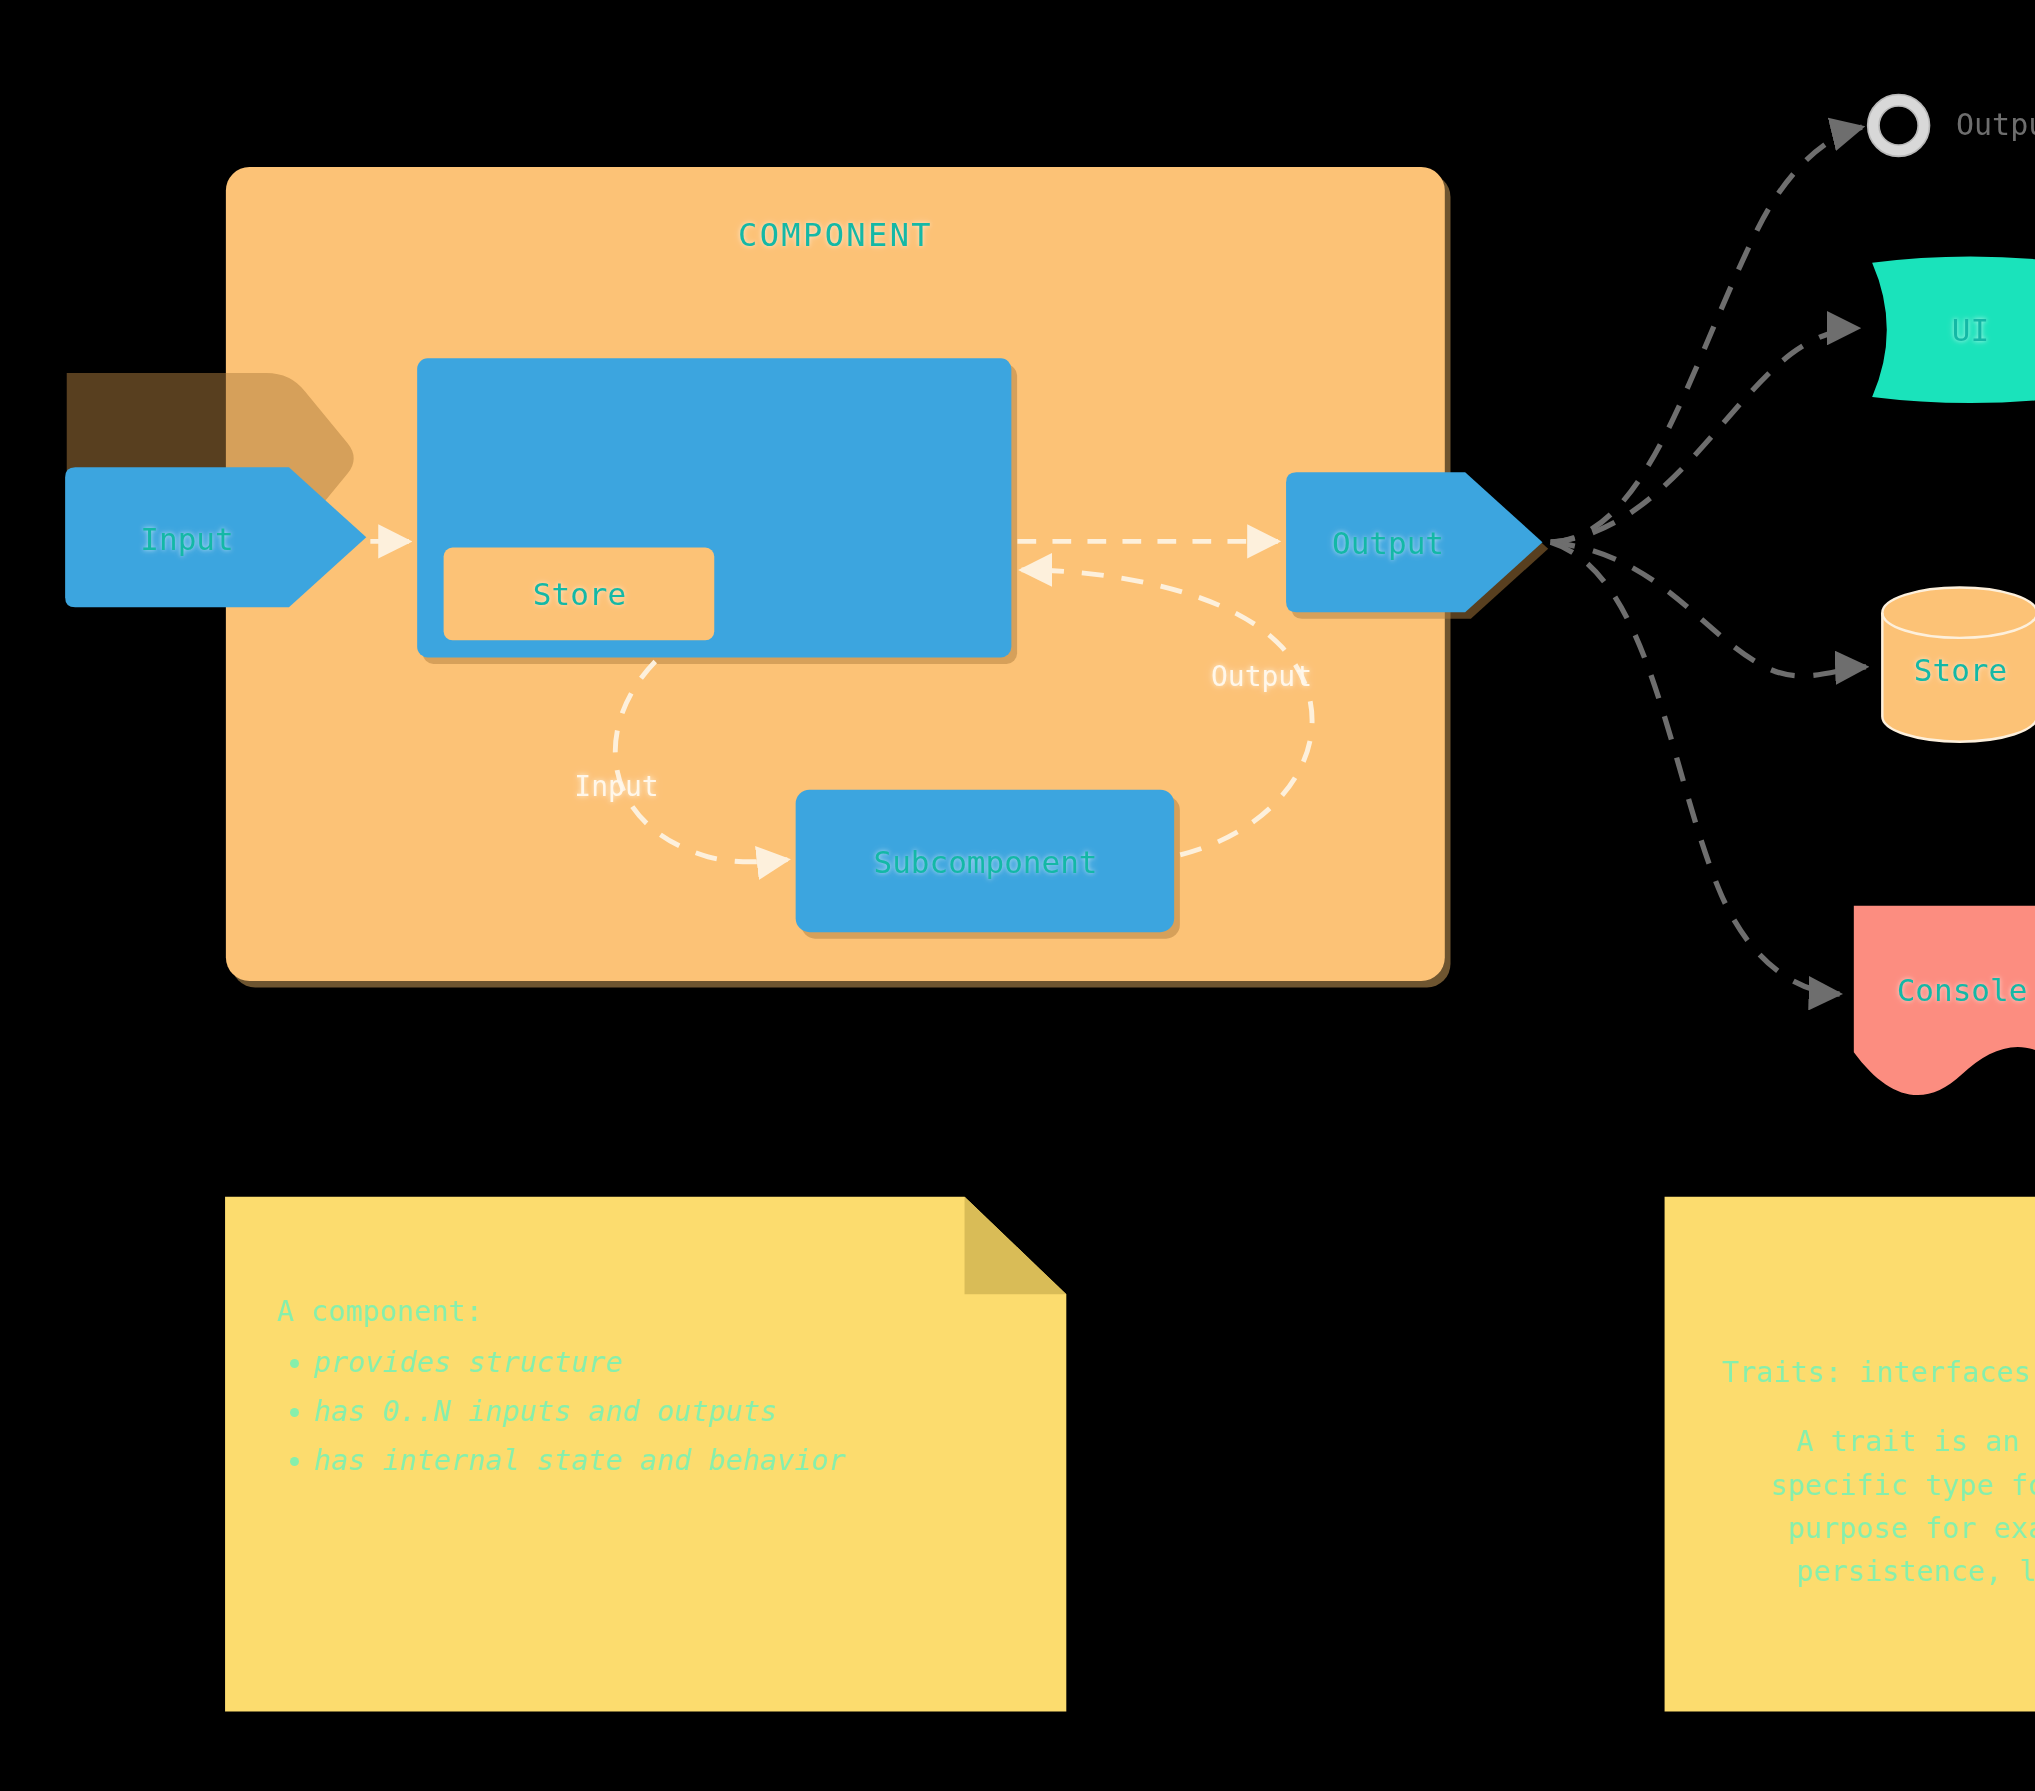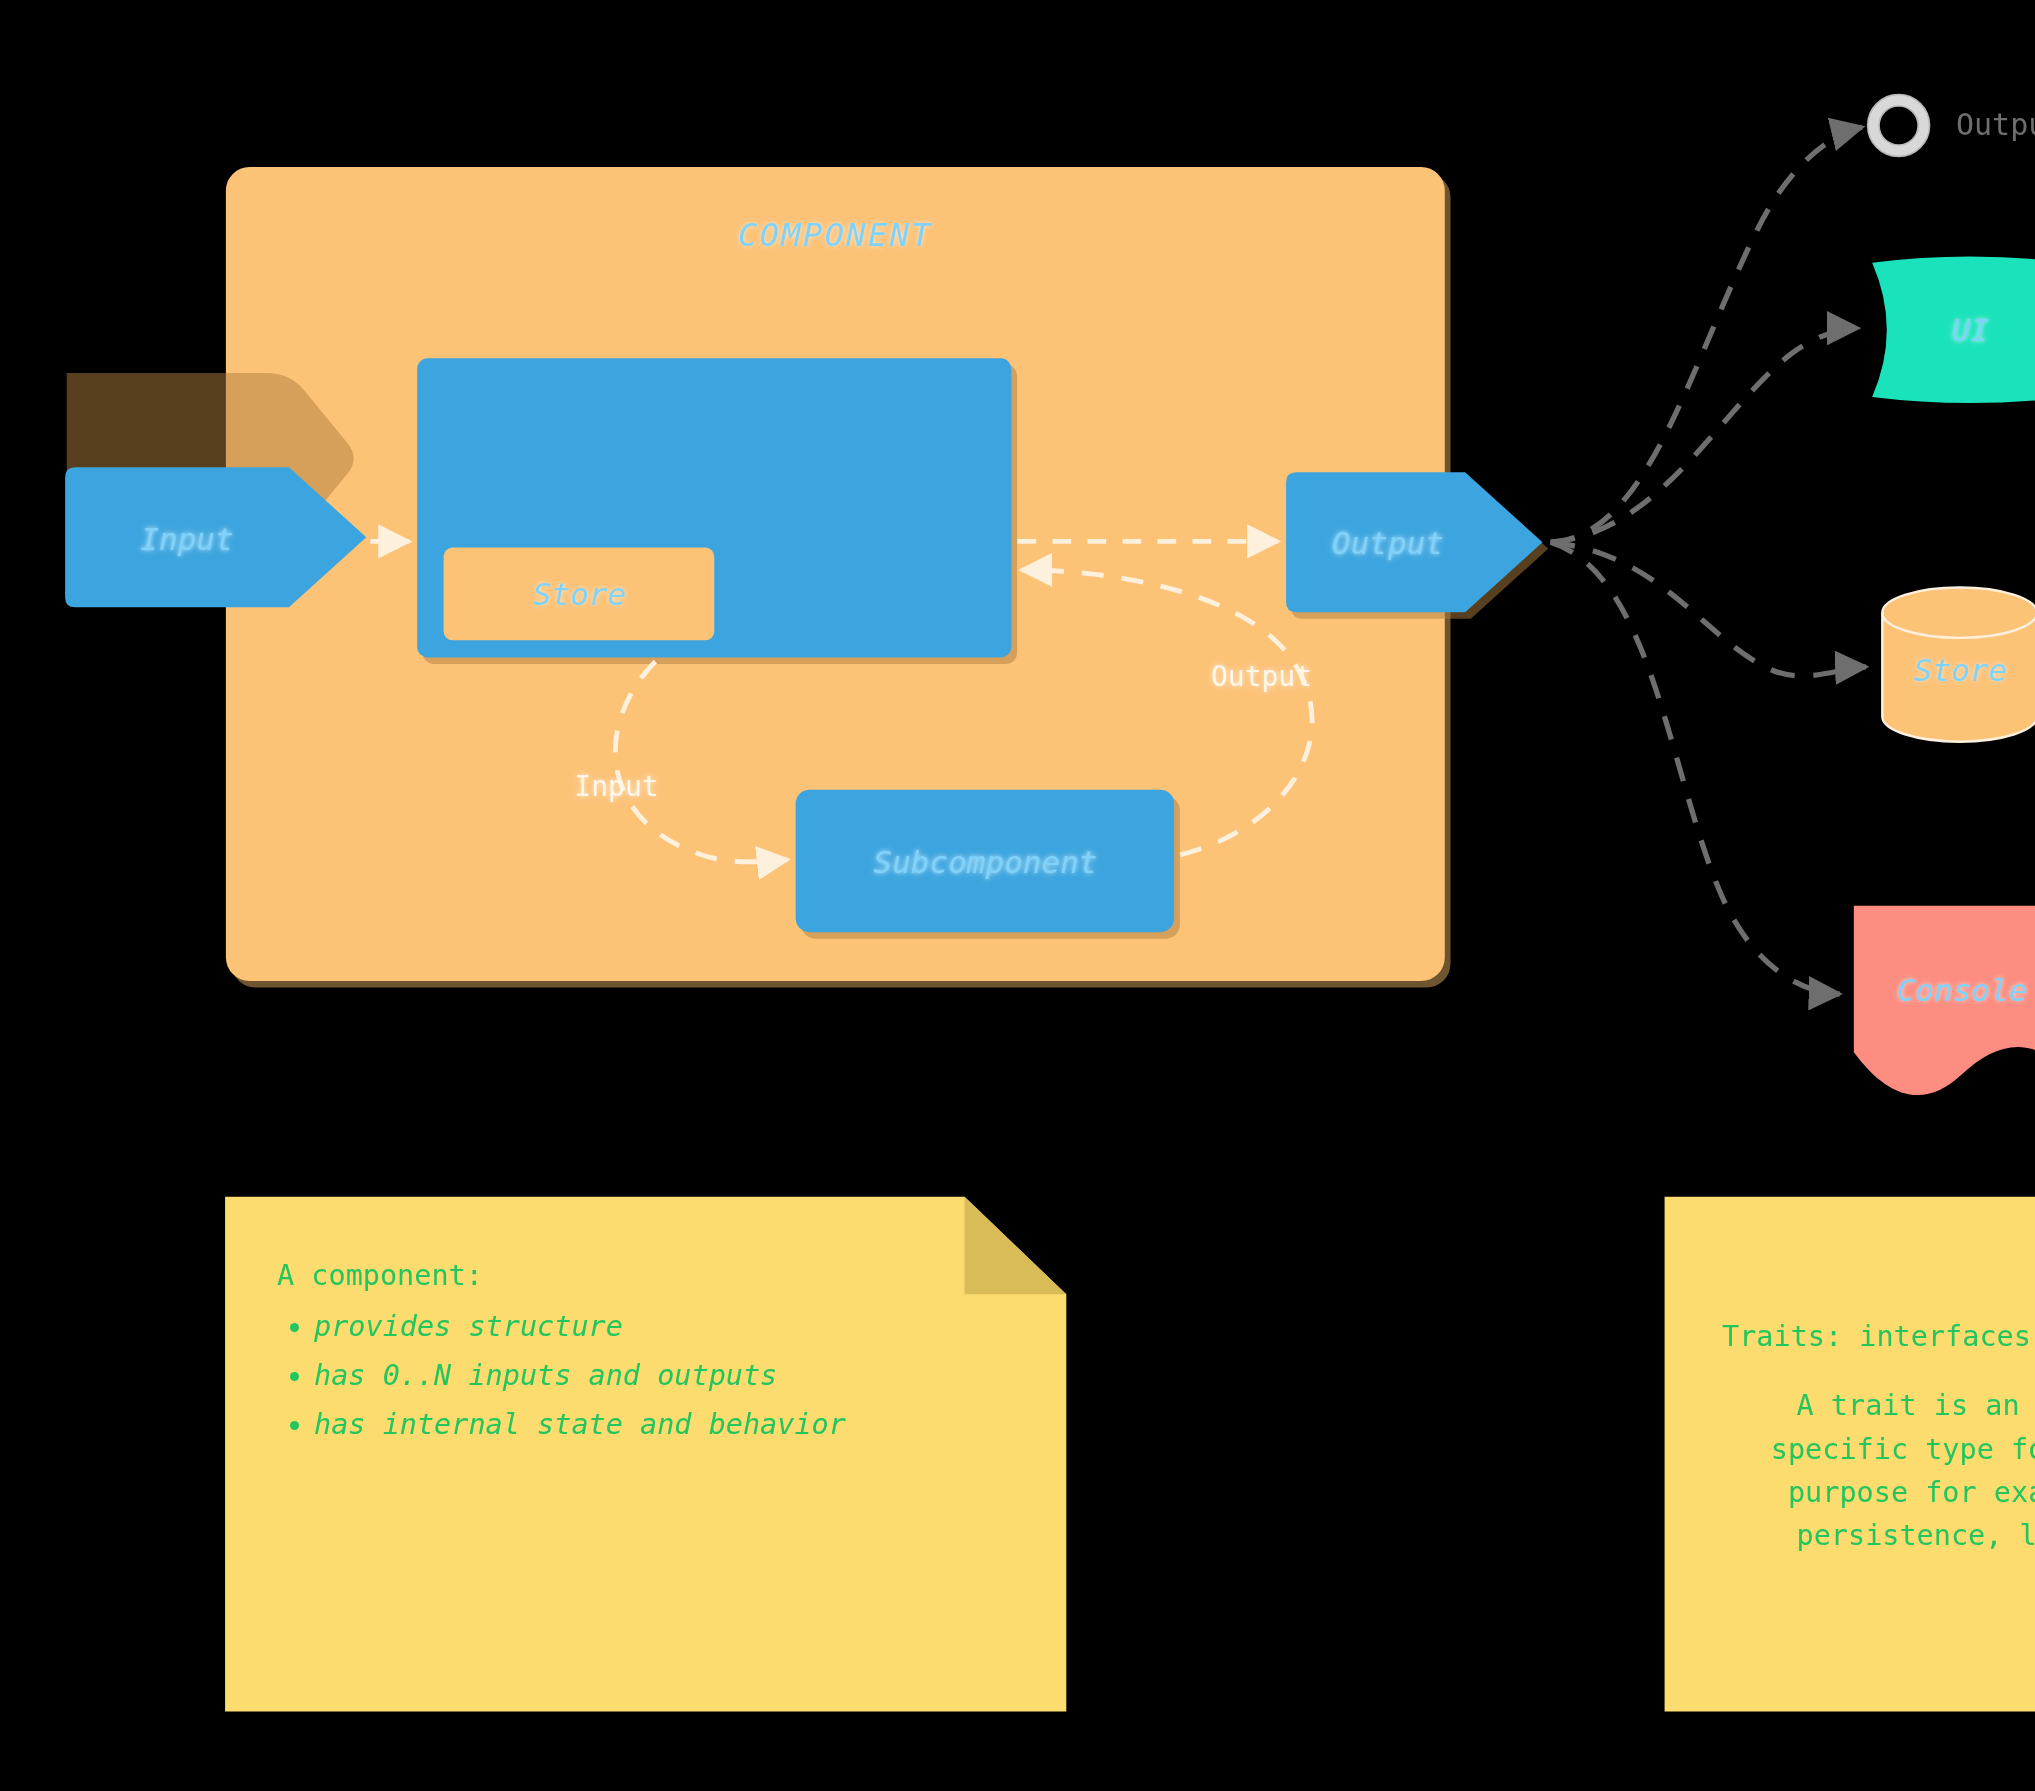--- a/index.html
+++ b/index.html
@@ -2,30 +2,29 @@
 <html style="font-size:6.5px"><head>
 <meta charset="utf-8">
 <style>
   html,body{margin:0;padding:0;background:#000;}
   body{width:2656px;height:1791px;overflow:hidden;
        font-family:"DejaVu Sans Mono","Liberation Mono",monospace;}
   #stage{position:relative;width:2656px;height:1791px;background:#000;}
   svg.layer{position:absolute;left:0;top:0;width:2656px;height:1791px;overflow:visible;}
   .lbl{position:absolute;white-space:pre;pointer-events:none;}
   .shape-text{
-     color:#7dd3fc;font-weight:400;
+     color:#14b8a6;font-weight:400;
      text-shadow:0 0 4.1px rgba(255,255,255,.55),0 0 9px rgba(255,255,255,.30);
-     font-style:italic;
   }
   .comp-title{font-size:32px;letter-spacing:2.4px;}
   .node-text{font-size:31px;}
   .edge-text{font-size:28px;color:#fff7ea;
      text-shadow:0 0 4.9px rgba(255,255,255,.6),0 0 10.6px rgba(255,255,255,.35);}
   .gray-text{color:#6e6e6e;font-size:30px;text-shadow:none;}
-  .note-text{position:absolute;color:#22c55e;font-size:28.5px;line-height:1.52;}
+  .note-text{position:absolute;color:#86efac;font-size:28.5px;line-height:1.52;margin-top:36px;}
   .note-text ul{margin:8.1px 0 0 0;padding-left:37px;font-style:italic;}
   .note-text li{margin:0 0 5.7px 0;}
   .note-para{margin:0;}
   .center{display:flex;align-items:center;justify-content:center;text-align:center;}
 </style>
 </head>
 <body>
 
 <div id="stage">
 

